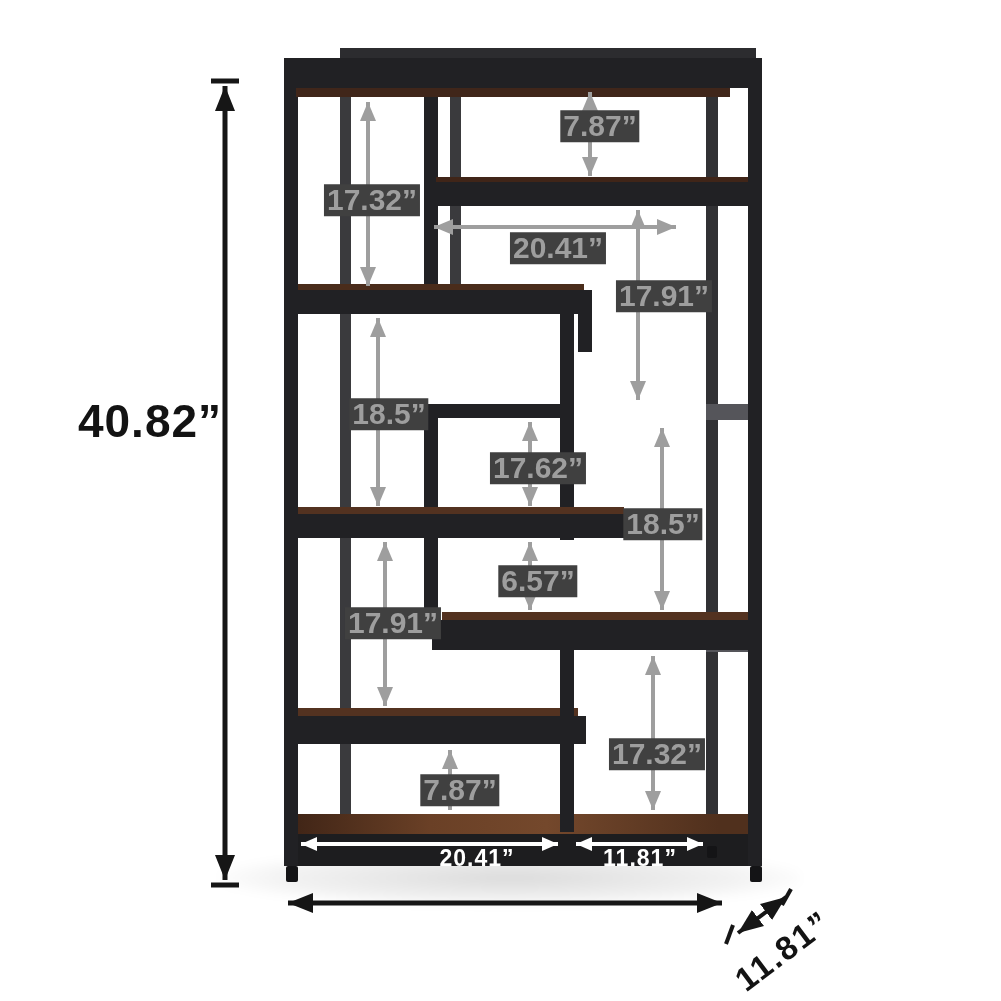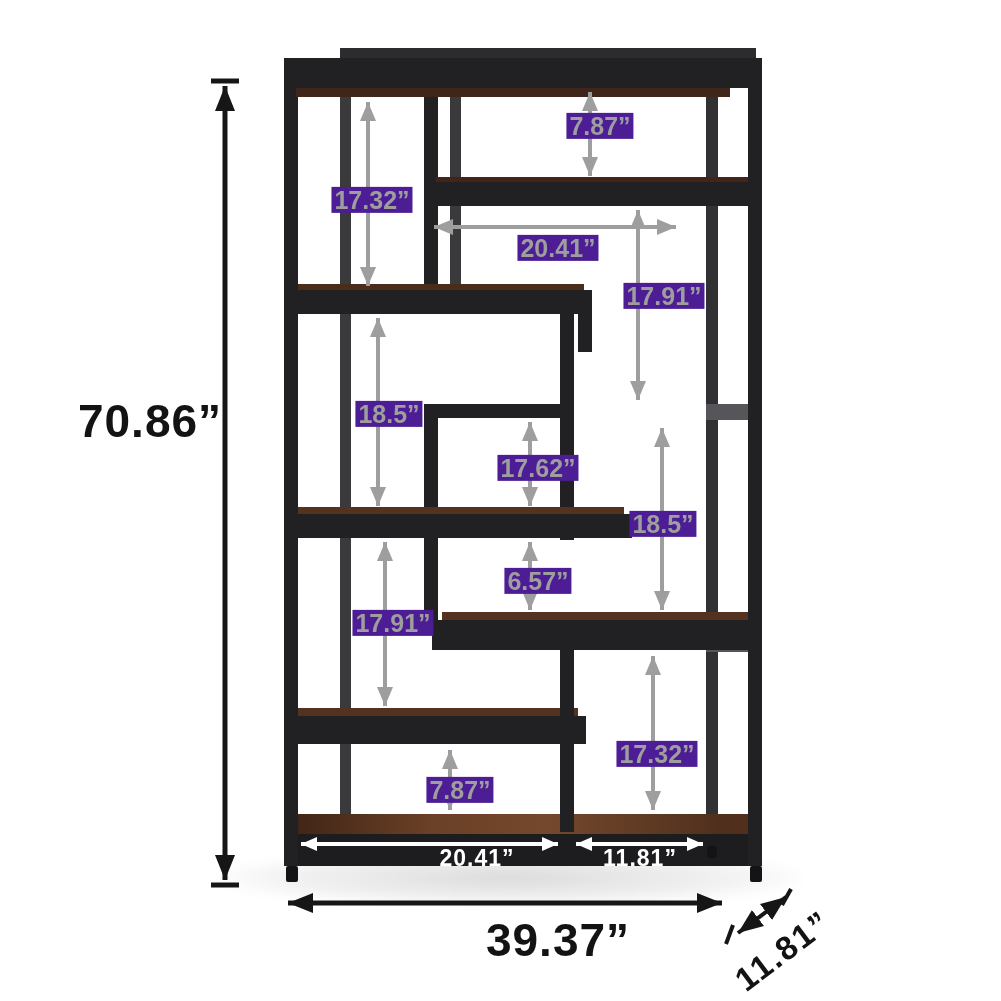--- a/index.html
+++ b/index.html
@@ -10,21 +10,21 @@
   .metal-rear{background:#3a3a3d;}
   .metal-dark{background:#1d1d1f;}
   .connector{background:#55555a;}
   .woodstrip{background:#4a2c1b;}
   .woodstrip2{background:#533220;}
   .woodtop{background:linear-gradient(90deg,#3f2416,#6a4026 30%,#74482c 55%,#50301d 92%);}
   .foot{background:#141416;border-radius:2px;}
   .shadow{background:radial-gradient(ellipse at center,rgba(0,0,0,0.14) 0%,rgba(0,0,0,0.05) 55%,rgba(0,0,0,0) 75%);filter:blur(4px);}
   svg.overlay{position:absolute;left:0;top:0;pointer-events:none;}
   .lbl{position:absolute;transform:translate(-50%,-50%);white-space:nowrap;font-weight:700;}
-  .lbl-gray{font-size:25px;color:#9e9e9e;background:#4c1d95;padding:0 3px;line-height:1.05;}
+  .lbl-gray{font-size:30px;color:#9e9e9e;background:#404040;padding:0 3px;line-height:1.05;}
   .lbl-white{font-size:23px;color:#ffffff;letter-spacing:1px;}
   .lbl-big{font-size:46px;color:#131313;letter-spacing:1px;}
   .lbl-depth{font-size:33px;color:#131313;transform:translate(-50%,-50%) rotate(-37deg);letter-spacing:2px;}
 </style>
 </head>
 <body>
 
 <div class="stage">
 
   <div class="part shadow" style="left:220px;top:850px;width:580px;height:56px;"></div>
@@ -106,22 +106,21 @@
     <line x1="211" y1="81" x2="239" y2="81" stroke="#161616" stroke-width="5"></line>
     <line x1="211" y1="885" x2="239" y2="885" stroke="#161616" stroke-width="5"></line>
 
     <line x1="288" y1="903" x2="722" y2="903" stroke="#161616" stroke-width="5" marker-start="url(#ab)" marker-end="url(#ab)"></line>
     <line x1="733" y1="925" x2="726" y2="944" stroke="#161616" stroke-width="4"></line>
 
     <line x1="738" y1="933" x2="786" y2="897" stroke="#161616" stroke-width="4" marker-start="url(#ab)" marker-end="url(#ab)"></line>
     <line x1="791" y1="889" x2="782" y2="905" stroke="#161616" stroke-width="4"></line>
   </svg>
 
-  <div class="lbl lbl-big" style="left:150px;top:421px;">70.86”</div>
-  <div class="lbl lbl-big" style="left:558px;top:940px;">39.37”</div>
+  <div class="lbl lbl-big" style="left:150px;top:421px;">40.82”</div>
   <div class="lbl lbl-depth" style="left:783px;top:951px;">11.81”</div>
 
   <div class="lbl lbl-gray" style="left:600px;top:126px;">7.87”</div>
   <div class="lbl lbl-gray" style="left:372px;top:200px;">17.32”</div>
   <div class="lbl lbl-gray" style="left:558px;top:248px;">20.41”</div>
   <div class="lbl lbl-gray" style="left:664px;top:296px;">17.91”</div>
   <div class="lbl lbl-gray" style="left:389px;top:414px;">18.5”</div>
   <div class="lbl lbl-gray" style="left:538px;top:468px;">17.62”</div>
   <div class="lbl lbl-gray" style="left:663px;top:524px;">18.5”</div>
   <div class="lbl lbl-gray" style="left:538px;top:581px;">6.57”</div>

